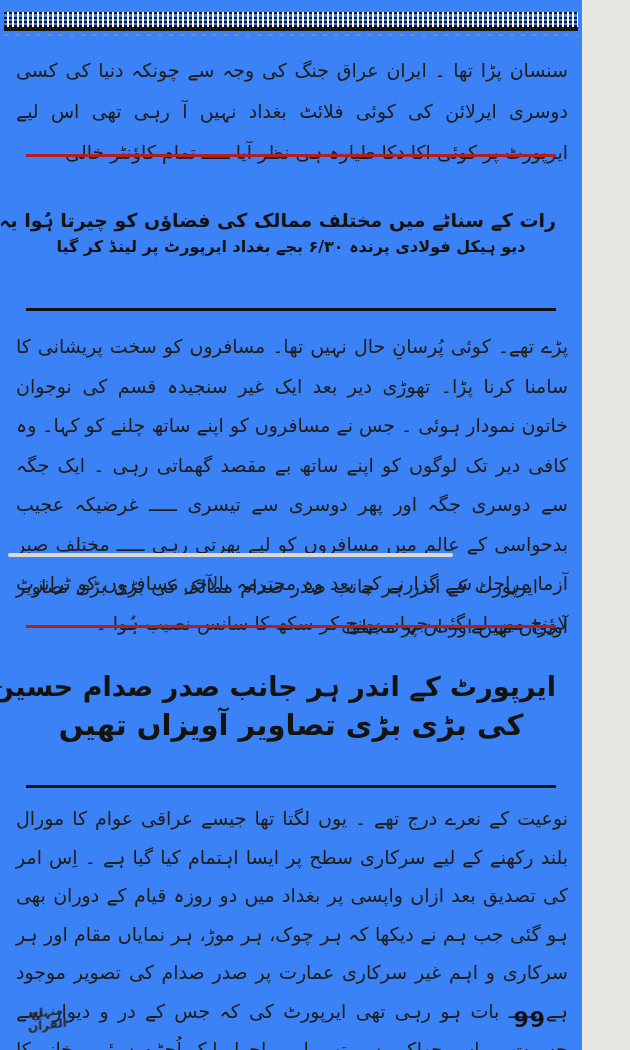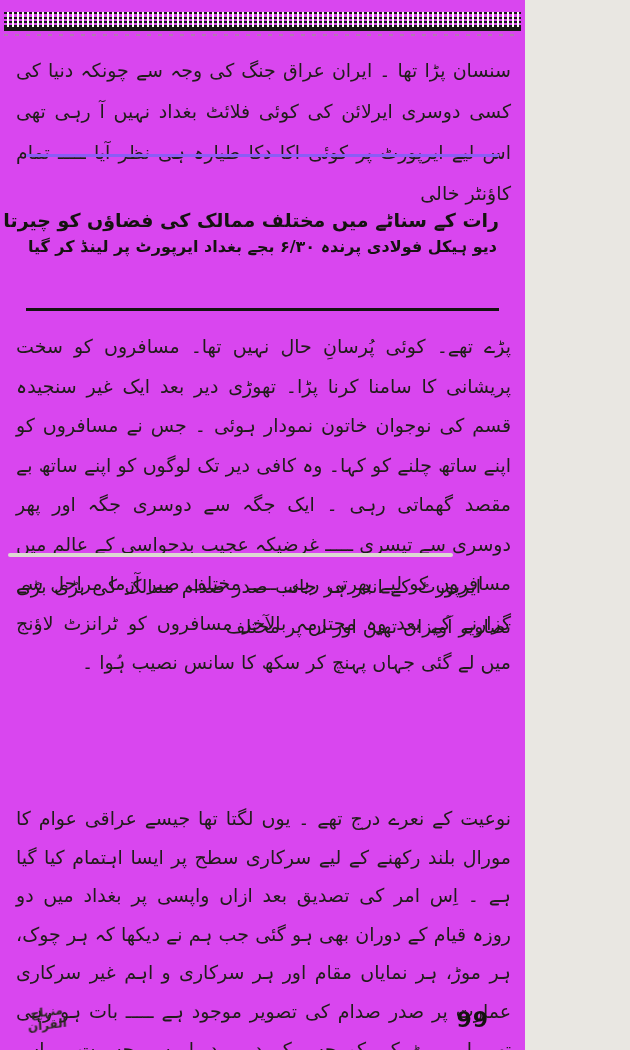--- a/index.html
+++ b/index.html
@@ -5,23 +5,23 @@
   * { margin: 0; padding: 0; box-sizing: border-box; }
 
   html, body {
     width: 630px;
     background: #e9e7e2;
     font-family: "DejaVu Sans", sans-serif;
   }
 
   .page {
     position: relative;
-    width: 525px;
+    width: 582px;
     height: 1050px;
-    background: #d946ef;
+    background: #3b82f6;
     color: #1c1a17;
     overflow: hidden;
   }
 
   
   .top-band {
     position: absolute;
     top: 12px; left: 4px; right: 4px;
     height: 19px;
     background-image:
@@ -54,21 +54,21 @@
   }
   .para-1 { top: 50px;  line-height: 41px; }
   .para-2 { top: 327px; }
   .para-3 { top: 567px; text-indent: 30px; }
   .para-4 { top: 799px; line-height: 38.5px; }
 
   
   .quote-box {
     position: absolute;
     left: 26px; right: 26px;
-    border-top: 3px solid #8b5cf6;
+    border-top: 3px solid #b91c1c;
     border-bottom: 3px solid #141311;
     display: flex;
     flex-direction: column;
     justify-content: center;
     align-items: center;
     gap: 6px;
   }
   .quote-1 { top: 154px; height: 157px; }
   .quote-2 { top: 625px; height: 163px; }
   .quote-line {
@@ -125,20 +125,24 @@
     <div class="quote-line urdu fit-line" style="font-size: 19px;">رات کے سناٹے میں مختلف ممالک کی فضاؤں کو چیرتا ہُوا یہ</div>
     <div class="quote-line urdu fit-line" style="font-size: 16px;">دیو ہیکل فولادی پرندہ ۶/۳۰ بجے بغداد ایرپورٹ پر لینڈ کر گیا</div>
   </div>
 
   <div class="para para-2 urdu">پڑے تھے۔ کوئی پُرسانِ حال نہیں تھا۔ مسافروں کو سخت پریشانی کا سامنا کرنا پڑا۔ تھوڑی دیر بعد ایک غیر سنجیدہ قسم کی نوجوان خاتون نمودار ہوئی ۔ جس نے مسافروں کو اپنے ساتھ چلنے کو کہا۔ وہ کافی دیر تک لوگوں کو اپنے ساتھ بے مقصد گھماتی رہی ۔ ایک جگہ سے دوسری جگہ اور پھر دوسری سے تیسری ـــــ غرضیکہ عجیب بدحواسی کے عالم میں مسافروں کو لیے پھرتی رہی ـــــ مختلف صبر آزما مراحل سے گزارنے کے بعد وہ محترمہ بالآخر مسافروں کو ٹرانزٹ لاؤنج میں لے گئی جہاں پہنچ کر سکھ کا سانس نصیب ہُوا ۔</div>
 
   <div class="scan-smudge"></div>
 
   <div class="para para-3 urdu">ایرپورٹ کے اندر ہر جانب صدر صدام ممالک کی بڑی بڑی تصاویر آویزاں تھیں اور ان پر مختلف</div>
 
+  <div class="quote-box quote-2">
+    <div class="quote-line urdu fit-line" style="font-size: 27px;">ایرپورٹ کے اندر ہر جانب صدر صدام حسین</div>
+    <div class="quote-line urdu fit-line">کی بڑی بڑی تصاویر آویزاں تھیں</div>
+  </div>
 
   <div class="para para-4 urdu">نوعیت کے نعرے درج تھے ۔ یوں لگتا تھا جیسے عراقی عوام کا مورال بلند رکھنے کے لیے سرکاری سطح پر ایسا اہتمام کیا گیا ہے ۔ اِس امر کی تصدیق بعد ازاں واپسی پر بغداد میں دو روزہ قیام کے دوران بھی ہو گئی جب ہم نے دیکھا کہ ہر چوک، ہر موڑ، ہر نمایاں مقام اور ہر سرکاری و اہم غیر سرکاری عمارت پر صدر صدام کی تصویر موجود ہے ـــــ بات ہو رہی تھی ایرپورٹ کی کہ جس کے در و دیوار سے حسرت و یاس جھلک رہی تھی اور ماحول ایک اُجڑے ہوئے میخانے کا منظر پیش کر رہا تھا ۔</div>
 
   <div class="publisher-stamp urdu">منہاج القرآن</div>
 
   <div class="page-number urdu">99</div>
 
 </div>
 
 </body></html>

